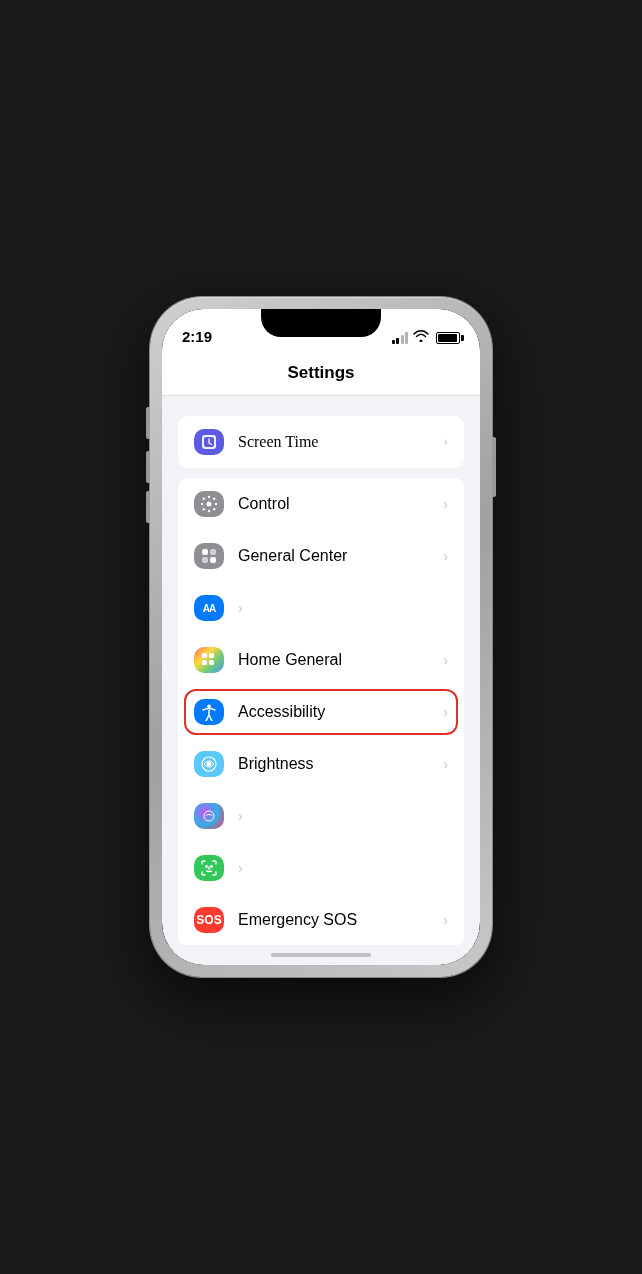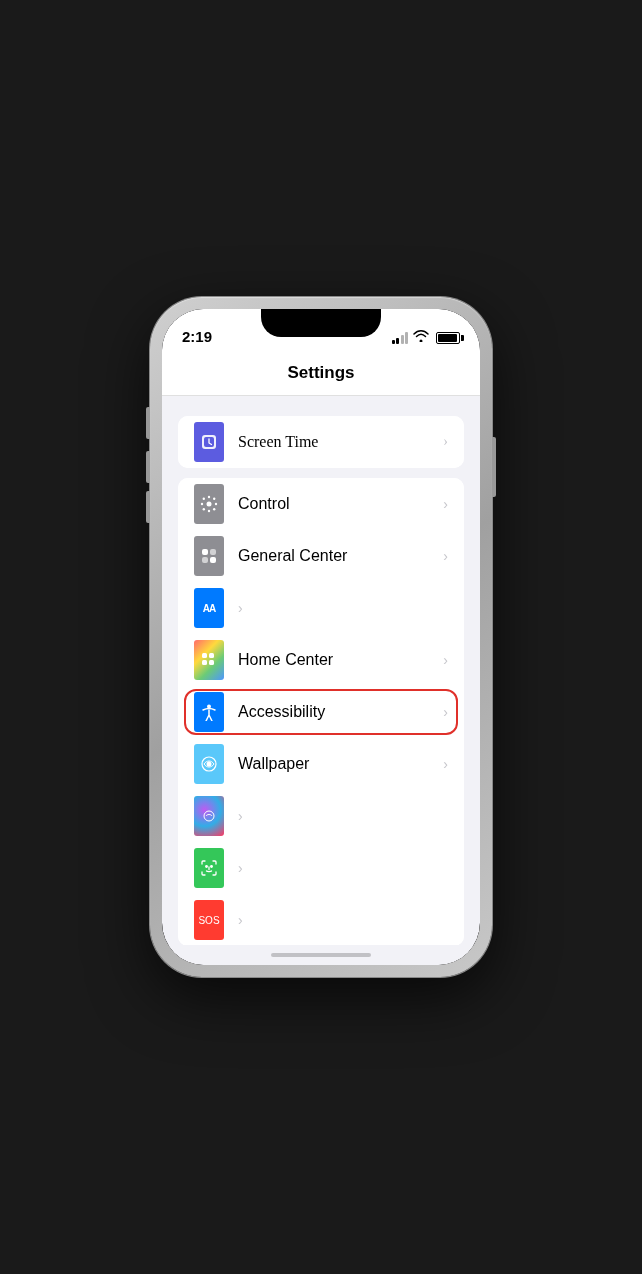--- a/index.html
+++ b/index.html
@@ -208,22 +208,22 @@
       height: 0.5px;
       background: #e0e0e0;
     }
 
     .settings-row:last-child::after {
       display: none;
     }
 
     .row-icon {
       width: 30px;
-      height: 40px;
-      border-radius: 3px;
+      height: 26px;
+      border-radius: 10px;
       margin-right: 14px;
       flex-shrink: 0;
       display: flex;
       align-items: center;
       justify-content: center;
       font-size: 16px;
       color: #fff;
     }
 
     .row-label {
@@ -362,21 +362,21 @@
 
           <div class="settings-row">
             <div class="row-icon" style="background: linear-gradient(135deg, #ff6b6b 0%, #ffd93d 35%, #6bcb77 65%, #4d96ff 100%);">
               <svg width="16" height="16" viewBox="0 0 16 16" fill="white">
                 <rect x="1" y="1" width="5" height="5" rx="1.5"></rect>
                 <rect x="8" y="1" width="5" height="5" rx="1.5"></rect>
                 <rect x="1" y="8" width="5" height="5" rx="1.5"></rect>
                 <rect x="8" y="8" width="5" height="5" rx="1.5"></rect>
               </svg>
             </div>
-            <span class="row-label">Home Center</span>
+            <span class="row-label">Home General</span>
             <span class="row-chevron">›</span>
           </div>
 
           <div class="settings-row highlighted">
             <div class="highlight-ring"></div>
             <div class="row-icon icon-accessibility">
               <svg width="18" height="18" viewBox="0 0 18 18" fill="white">
                 <circle cx="9" cy="3.5" r="2"></circle>
                 <path d="M3 7c2-1 4-1.5 6-1.5S13 6 15 7" stroke="white" stroke-width="1.5" fill="none" stroke-linecap="round"></path>
                 <path d="M9 7v5M6 18l3-6 3 6" stroke="white" stroke-width="1.5" fill="none" stroke-linecap="round" stroke-linejoin="round"></path>
@@ -388,21 +388,21 @@
 
           <div class="settings-row">
             <div class="row-icon icon-teal">
               <svg width="18" height="18" viewBox="0 0 18 18" fill="white">
                 <path d="M9 2c3.9 0 7 3.1 7 7s-3.1 7-7 7-7-3.1-7-7 3.1-7 7-7z" fill="none" stroke="white" stroke-width="1.2"></path>
                 <circle cx="9" cy="9" r="2.5" fill="white"></circle>
                 <path d="M4 9c1.4-2 3-3 5-3s3.6 1 5 3" stroke="white" stroke-width="1" fill="none"></path>
                 <path d="M4 9c1.4 2 3 3 5 3s3.6-1 5-3" stroke="white" stroke-width="1" fill="none"></path>
               </svg>
             </div>
-            <span class="row-label">Wallpaper</span>
+            <span class="row-label">Brightness</span>
             <span class="row-chevron">›</span>
           </div>
 
           <div class="settings-row">
             <div class="row-icon" style="background: radial-gradient(circle at 35% 35%, #bf5af2, #32ade6, #ff375f);">
               <svg width="12" height="12" viewBox="0 0 12 12" fill="white">
                 <ellipse cx="6" cy="6" rx="5" ry="5" fill="none" stroke="white" stroke-width="1"></ellipse>
                 <path d="M3 6c1-2 5-2 6 0" stroke="white" stroke-width="1" fill="none"></path>
               </svg>
             </div>
@@ -419,21 +419,22 @@
                 <circle cx="6.5" cy="7.5" r=".8" fill="white"></circle>
                 <circle cx="11.5" cy="7.5" r=".8" fill="white"></circle>
                 <path d="M9 8v2.5"></path>
                 <path d="M6.5 12c.7.8 4.3.8 5 0"></path>
               </svg>
             </div>
             <span class="row-chevron">›</span>
           </div>
 
           <div class="settings-row">
-            <div class="row-icon icon-red-sos" style="font-size:10px; font-weight:400; letter-spacing:0px;">SOS</div>
+            <div class="row-icon icon-red-sos" style="font-size:12px; font-weight:700; letter-spacing:0px;">SOS</div>
+            <span class="row-label">Emergency SOS</span>
             <span class="row-chevron">›</span>
           </div>
 
         </div>
 
       </div>
 
       <div style="height:20px;background:#f2f2f7;display:flex;align-items:center;justify-content:center;flex-shrink:0;">
         <div style="width:100px;height:4px;background:#000;border-radius:3px;opacity:0.2;"></div>
       </div>

